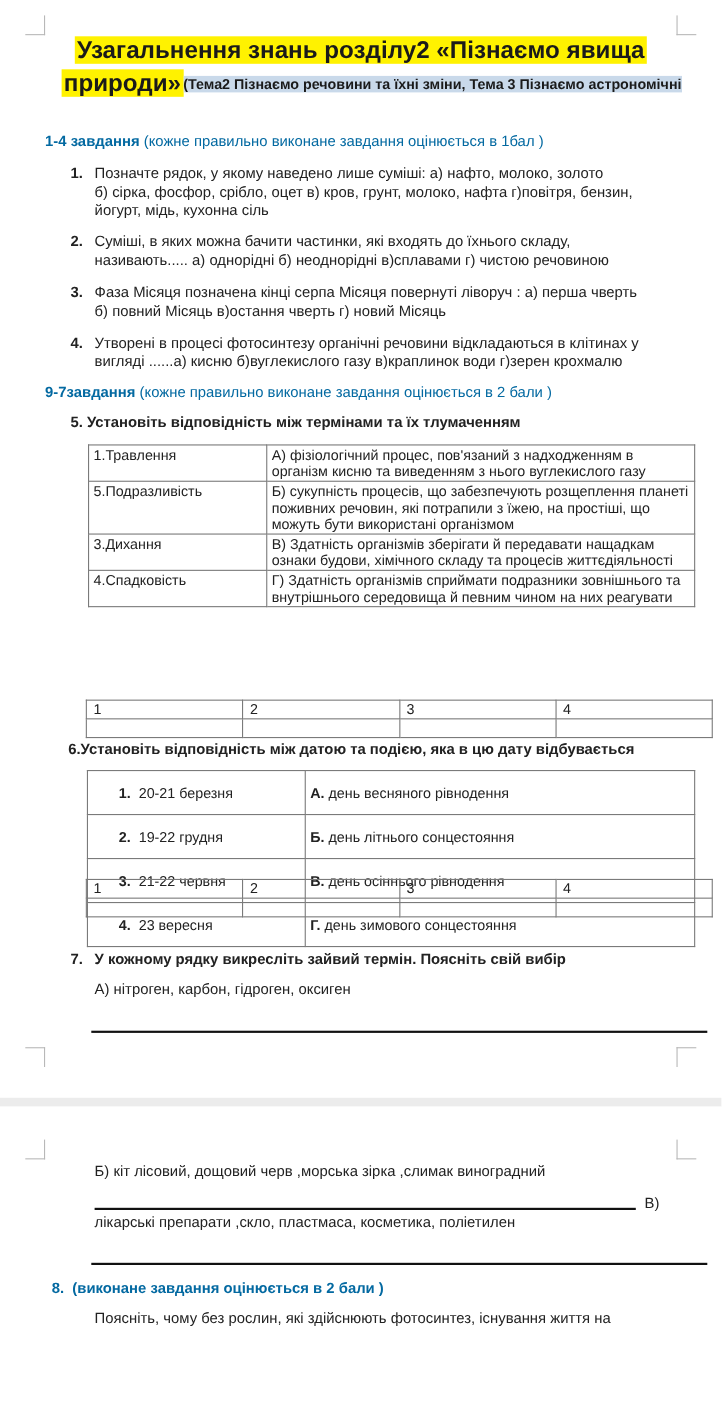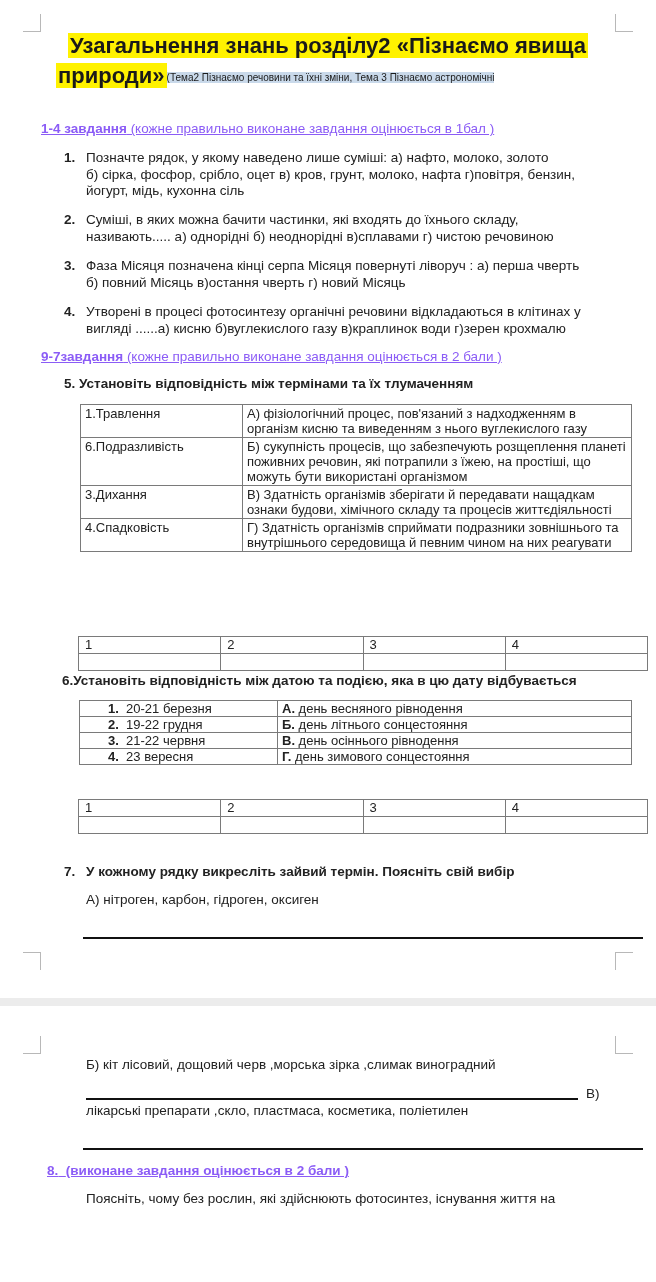--- a/index.html
+++ b/index.html
@@ -16,37 +16,37 @@
   .c-tr { border-left-width: 1px; border-bottom-width: 1px; }
   .c-bl { border-right-width: 1px; border-top-width: 1px; }
   .c-br { border-left-width: 1px; border-top-width: 1px; }
 
   .abs { position: absolute; }
 
   .title1 { top: 32px; left: 0; width: 656px; text-align: center; font-size: 22px; font-weight: bold; line-height: 28px; }
   .hl-yellow { background: #fff200; padding: 0 2px; }
   .title2 { top: 62px; left: 56px; font-size: 22px; font-weight: bold; line-height: 28px; white-space: nowrap; }
   .hl-blue { background: #c9d9ea; }
-  .sub1 { font-size: 10px; font-weight: normal; vertical-align: 2px; }
+  .sub1 { font-size: 13px; font-weight: bold; vertical-align: 2px; }
   .title3 { top: 90px; left: 0; width: 656px; text-align: center; font-size: 12.5px; line-height: 18px; }
 
-  .red { color: #8b5cf6; text-decoration: underline; }
+  .red { color: #0369a1; }
   .sec-head { font-size: 13.5px; line-height: 18px; white-space: nowrap; }
   .q { font-size: 13.5px; line-height: 16.5px; color: #222; }
   .q .num { position: absolute; left: -22px; top: 0; font-weight: bold; }
   .qbody { position: relative; }
 
   table { border-collapse: collapse; }
   td { border: 1px solid #7a7a7a; font-size: 13px; line-height: 15px; vertical-align: top; padding: 1px 4px; color: #222; }
 
   .t5 { top: 404px; left: 80px; width: 552px; }
   .t5 td.c1 { width: 162px; }
   .ans td { height: 17px; padding: 0 6px; font-size: 13px; line-height: 16px; }
   .t6 { top: 700px; left: 79px; width: 553px; }
-  .t6 td { line-height: 15px; padding: 0 4px; }
+  .t6 td { line-height: 15px; padding: 12px 4px; }
   .t6 td.c1 { width: 198px; padding-left: 28px; }
 
   .line { position: absolute; height: 2px; background: #111; }
   .line-thin { position: absolute; height: 1px; background: #111; }
 </style>
 </head>
 <body>
 
 <div class="page page1">
   <div class="corner c-tl" style="left:23px;top:14px;"></div>
@@ -101,21 +101,21 @@
 
   <div class="abs q" style="top:376px;left:64px;font-weight:bold;white-space:nowrap;">5. Установіть відповідність між термінами   та їх тлумаченням</div>
 
   <table class="abs t5">
     <tbody>
         <tr>
       <td class="c1">1.Травлення</td>
       <td>А) фізіологічний процес, пов'язаний з надходженням в організм кисню та виведенням з нього вуглекислого газу</td>
     </tr>
     <tr>
-      <td class="c1">6.Подразливість</td>
+      <td class="c1">5.Подразливість</td>
       <td>Б) сукупність процесів, що забезпечують розщеплення планеті поживних речовин, які потрапили з їжею, на простіші, що можуть бути використані організмом</td>
     </tr>
     <tr>
       <td class="c1">3.Дихання</td>
       <td>В) Здатність організмів зберігати й передавати нащадкам ознаки будови, хімічного складу та процесів життєдіяльності</td>
     </tr>
     <tr>
       <td class="c1">4.Спадковість</td>
       <td>Г) Здатність організмів сприймати подразники зовнішнього та внутрішнього середовища й певним чином на них реагувати</td>
     </tr>

